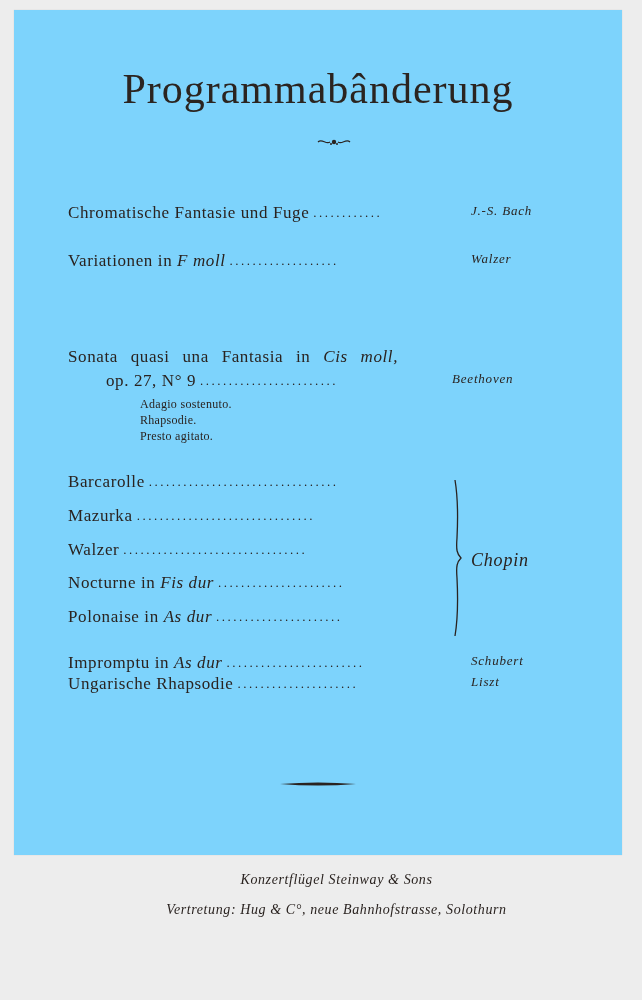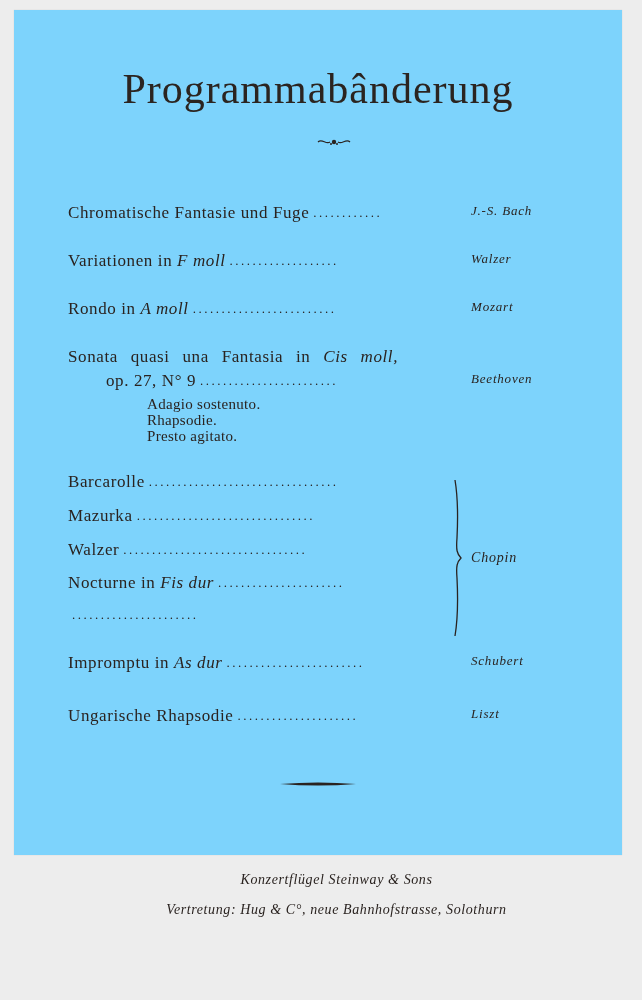--- a/index.html
+++ b/index.html
@@ -24,26 +24,26 @@
       display:flex; align-items:baseline; white-space:nowrap;
     }
     .row .work { flex:0 0 auto; }
     .row .dots {
       flex:1 1 auto; overflow:hidden; margin:0 4px 0 4px; letter-spacing:2.5px; font-size:13px;
     }
     .row .comp { position:absolute; left:403px; font-style:italic; font-size:13px; letter-spacing:0.8px; }
     .leader-box { position:relative; width:380px; display:flex; align-items:center; }
     i { font-style:italic; }
     .mov {
-      position:absolute; left:133px; font-size:15px; line-height:16px; letter-spacing:0.3px;
+      position:absolute; left:126px; font-size:12px; line-height:16px; letter-spacing:0.3px;
     }
     .brace {
       position:absolute; left:438px; top:468px; width:14px; height:160px;
     }
-    .chopin { position:absolute; left:457px; top:540px; font-style:italic; font-size:14px; letter-spacing:0.8px; }
+    .chopin { position:absolute; left:457px; top:540px; font-style:italic; font-size:18px; letter-spacing:0.8px; }
     .endrule { position:absolute; left:266px; top:772px; width:76px; height:4px; }
     .footer {
       position:absolute; left:0; right:0; text-align:center; font-style:italic; font-size:14px; letter-spacing:0.6px;padding-left:37px;
     }
   </style>
 </head>
 <body>
 
 <div class="paper">
   <div class="title">Programmabânderung</div>
@@ -64,37 +64,30 @@
   </div>
 
   <div class="row" style="top:241px">
     <div class="leader-box">
       <span class="work"><span>Variationen in </span><i>F moll</i></span>
       <span class="dots">...................</span>
     </div>
     <span class="comp">Walzer</span>
   </div>
 
-  <div class="row" style="top:289px">
-    <div class="leader-box">
-      <span class="work"><span>Rondo in </span><i>A moll</i></span>
-      <span class="dots">.........................</span>
-    </div>
-    <span class="comp">Mozart</span>
-  </div>
 
   <div class="row" style="top:337px; word-spacing:8px;align-items:center;">
     <span class="work"><span>Sonata quasi una Fantasia in </span><i>Cis moll,</i></span>
   </div>
   <div class="row" style="top:361px; left:92px; width:502px;">
     <div class="leader-box" style="width:342px">
       <span class="work">op. 27, N° 9</span>
       <span class="dots">........................</span>
     </div>
-    <span class="comp" style="left:365px">Beethoven</span>
+    <span class="comp" style="left:346px">Beethoven</span>
   </div>
   <div class="mov" style="top:386px">Adagio sostenuto.</div>
   <div class="mov" style="top:402px">Rhapsodie.</div>
   <div class="mov" style="top:418px">Presto agitato.</div>
 
   <div class="row" style="top:462px">
     <div class="leader-box">
       <span class="work">Barcarolle</span>
       <span class="dots">.................................</span>
     </div>
@@ -112,37 +105,38 @@
     </div>
   </div>
   <div class="row" style="top:563px">
     <div class="leader-box">
       <span class="work"><span>Nocturne in </span><i>Fis dur</i></span>
       <span class="dots">......................</span>
     </div>
   </div>
   <div class="row" style="top:597px">
     <div class="leader-box">
+      <span class="work"><span>Polonaise in </span><i>As dur</i></span>
       <span class="dots">......................</span>
     </div>
   </div>
   <svg class="brace" viewBox="0 0 14 160">
     <path d="M3 2 C6 20,6 40,5 60 C4 72,5 76,9 80 C5 84,4 88,5 100 C6 120,6 140,3 158" stroke="#2a2320" stroke-width="1.3" fill="none"></path>
   </svg>
   <div class="chopin">Chopin</div>
 
   <div class="row" style="top:643px">
     <div class="leader-box">
       <span class="work"><span>Impromptu in </span><i>As dur</i></span>
       <span class="dots">........................</span>
     </div>
     <span class="comp">Schubert</span>
   </div>
 
-  <div class="row" style="top:696px">
+  <div class="row" style="top:664px">
     <div class="leader-box">
       <span class="work">Ungarische Rhapsodie</span>
       <span class="dots">.....................</span>
     </div>
     <span class="comp">Liszt</span>
   </div>
 
   <svg class="endrule" viewBox="0 0 76 4">
     <path d="M0 2 Q38 -1,76 2 Q38 5,0 2 Z" fill="#2a2320"></path>
   </svg>

